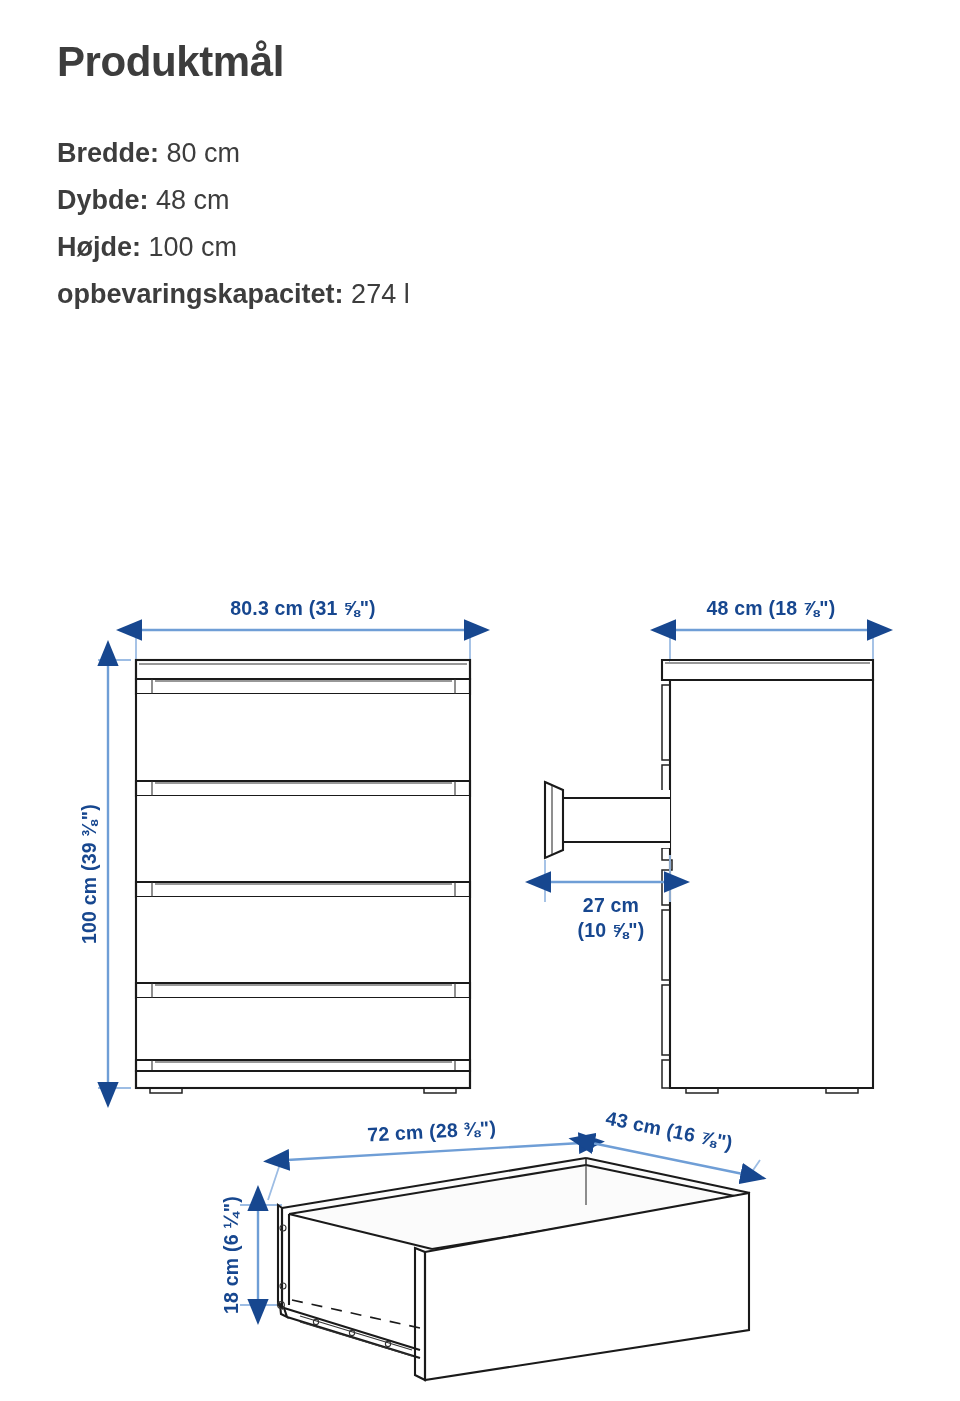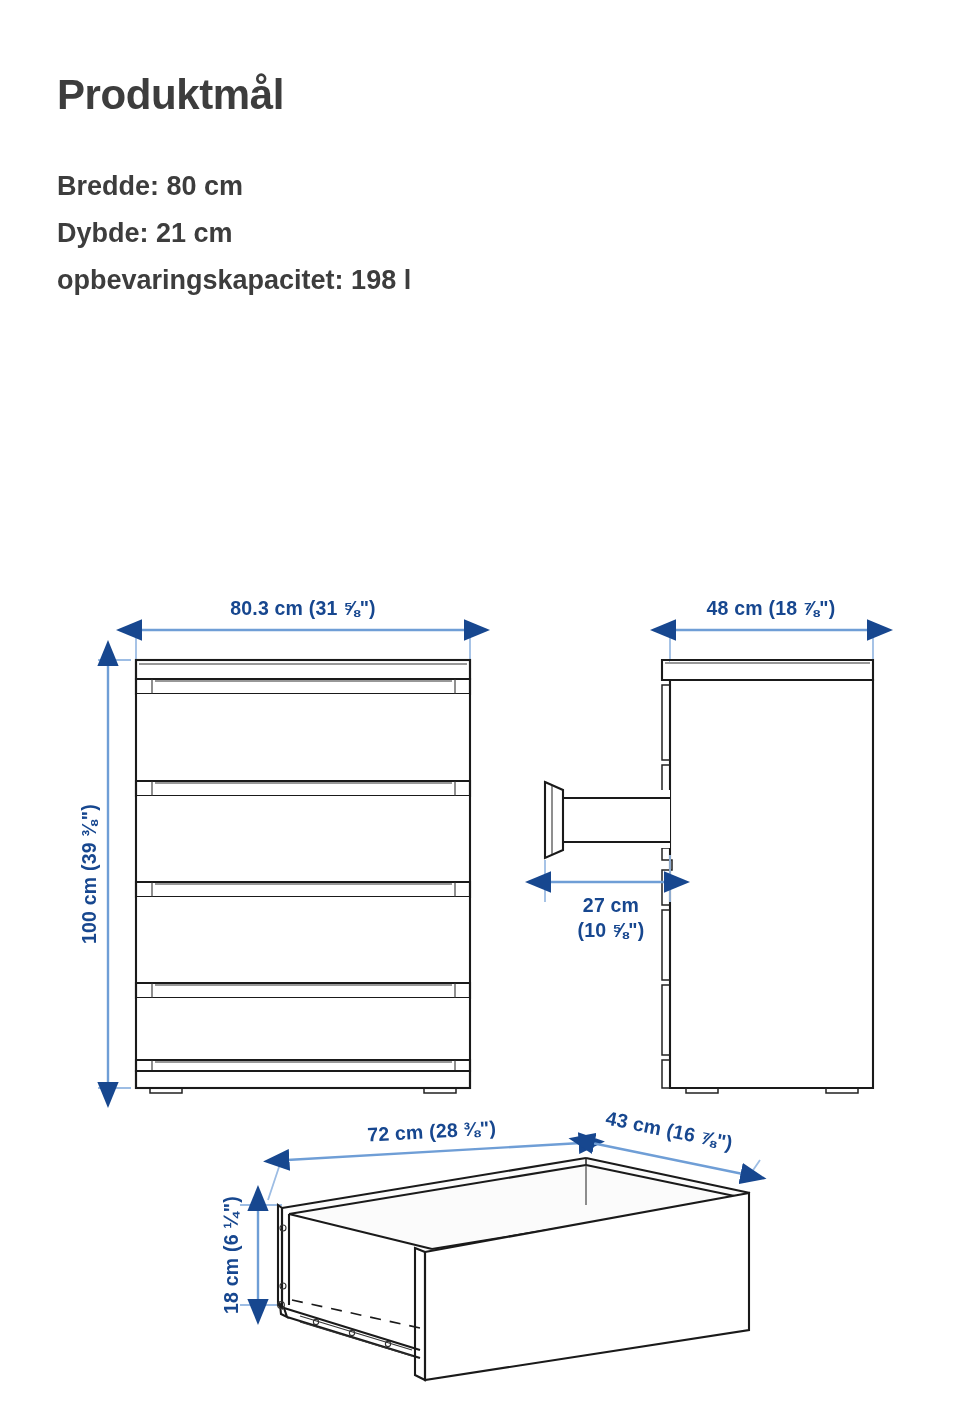--- a/index.html
+++ b/index.html
@@ -15,21 +15,20 @@
     color: #3f3f3f;
     overflow: hidden;
   }
 
   
   #spec-panel {
     position: absolute;
     left: 57px;
     top: 40px;
     width: 840px;
-    margin-top: 33px;
   }
 
   #page-title {
     font-size: 42px;
     font-weight: bold;
     color: #3d3d3d;
     letter-spacing: -0.4px;
     margin: 0 0 46px 0;
     line-height: 1.05;
   }
@@ -42,21 +41,21 @@
   .spec-row {
     font-size: 27px;
     line-height: 47px;
     color: #3d3d3d;
     white-space: nowrap;
   }
   .spec-label {
     font-weight: bold;
   }
   .spec-value {
-    font-weight: bold;
+    font-weight: normal;
   }
 
   
   #drawings {
     position: absolute;
     left: 0;
     top: 560px;
     width: 960px;
     height: 830px;
   }
@@ -90,25 +89,29 @@
 
   <h1 id="page-title">Produktmål</h1>
 
   <ul class="spec-list">
     <li class="spec-row">
       <span class="spec-label">Bredde:</span>
       <span class="spec-value">80 cm</span>
     </li>
     <li class="spec-row">
       <span class="spec-label">Dybde:</span>
-      <span class="spec-value">21 cm</span>
+      <span class="spec-value">48 cm</span>
+    </li>
+    <li class="spec-row">
+      <span class="spec-label">Højde:</span>
+      <span class="spec-value">100 cm</span>
     </li>
     <li class="spec-row">
       <span class="spec-label">opbevaringskapacitet:</span>
-      <span class="spec-value">198 l</span>
+      <span class="spec-value">274 l</span>
     </li>
   </ul>
 </section>
 
 <div id="drawings">
 <svg width="960" height="830" viewBox="0 0 960 830" xmlns="http://www.w3.org/2000/svg">
 
   <defs>
     <marker id="arrL" markerWidth="11" markerHeight="9" refX="10" refY="4.5" orient="auto">
       <path d="M11,0 L11,9 L0,4.5 Z" class="dim-arrow"></path>

